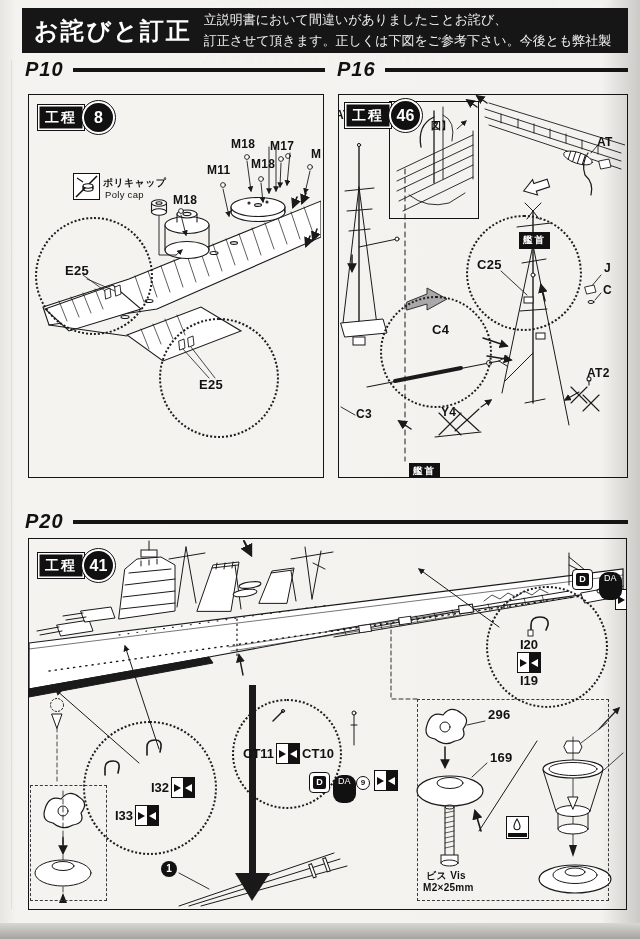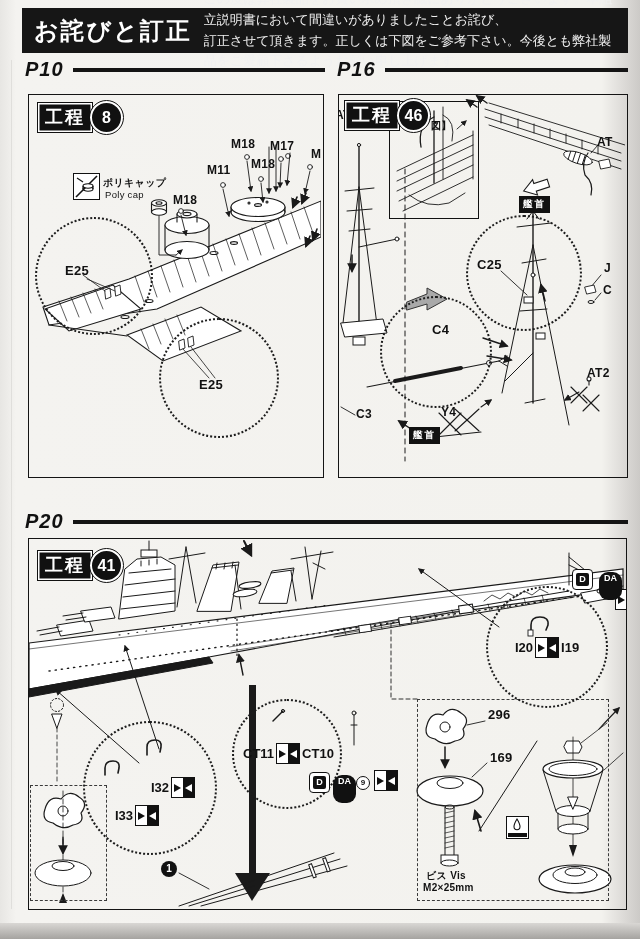--- a/index.html
+++ b/index.html
@@ -23,42 +23,42 @@
   .art{position:absolute;left:0;top:0;}
   
   .lbl{position:absolute;font-size:12px;font-weight:700;letter-spacing:.3px;white-space:nowrap;color:#111;z-index:4;}
   .lbl.big{font-size:13px;}
   .lbl.sm{font-size:9.5px;font-weight:400;}
   .lbl.jp{font-size:10px;font-weight:700;}
   .dotc{position:absolute;border:2.4px dotted #1c1c1c;border-radius:50%;z-index:2;}
   .dashbox{position:absolute;border:1.5px dashed #3a3a3a;z-index:1;}
   
   .step{position:absolute;display:flex;align-items:center;z-index:6;}
-  .step .t{background:#111;color:#fff;font-weight:900;font-size:18px;line-height:1;
+  .step .t{background:#111;color:#fff;font-weight:900;font-size:14px;line-height:1;
     padding:5px 7px 6px;border:1px solid #111;box-shadow:inset 0 0 0 1.5px #fff;letter-spacing:2px;}
   .step .n{width:29px;height:29px;margin-left:-3px;background:#111;border:2px solid #fff;
     outline:1.7px solid #111;border-radius:50%;color:#fff;display:flex;align-items:center;
     justify-content:center;font-weight:900;font-size:16px;z-index:1;}
   .bowb{position:absolute;background:#111;color:#fff;font-size:9.5px;font-weight:700;
-    padding:2px 4px;letter-spacing:2px;z-index:4;}
+    padding:2px 4px;letter-spacing:2px;z-index:4;margin-top:36px;}
   
   .bf{position:relative;display:inline-flex;width:22px;height:19px;border:1.6px solid #111;
     background:#fff;vertical-align:-4px;margin:0 2px;box-sizing:content-box;}
   .bf .l{flex:1;display:flex;align-items:center;background:#fff;}
   .bf .l i{width:0;height:0;border-top:4.6px solid transparent;border-bottom:4.6px solid transparent;
     border-left:7.6px solid #111;margin-left:2px;}
   .bf .r{flex:1;display:flex;align-items:center;justify-content:flex-end;background:#111;}
   .bf .r i{width:0;height:0;border-top:4.6px solid transparent;border-bottom:4.6px solid transparent;
     border-right:7.6px solid #fff;margin-right:2px;}
   .rowlbl{position:absolute;display:flex;align-items:center;font-size:13px;font-weight:700;z-index:4;}
   .dbg{position:absolute;width:19px;height:19px;border:1.6px solid #111;border-radius:4px;
     background:#fff;display:flex;align-items:center;justify-content:center;z-index:4;}
   .dbg i{font-style:normal;width:13px;height:13px;background:#111;color:#fff;font-weight:900;
     font-size:9px;line-height:13px;text-align:center;border-radius:2px;}
-  .dab{position:absolute;background:#111;color:#fff;border-radius:9px;font-weight:700;
+  .dab{position:absolute;background:#111;color:#fff;border-radius:9px;font-weight:400;
     font-size:9px;line-height:13px;height:28px;padding:0 5px;z-index:4;}
   .c9{position:absolute;width:12px;height:12px;border:1.3px solid #111;border-radius:50%;
     font-size:8px;font-weight:700;line-height:12px;text-align:center;background:#fff;z-index:4;}
   .b1{position:absolute;width:16px;height:16px;background:#111;border-radius:50%;color:#fff;
     font-size:10px;font-weight:700;line-height:16px;text-align:center;z-index:4;}
   .glue{position:absolute;width:21px;height:21px;border:1.5px solid #111;background:#fff;z-index:4;}
   .glue .bar{position:absolute;left:1px;right:1px;bottom:1px;height:4px;background:#111;}
   .pcicon{position:absolute;width:25px;height:25px;border:1.6px solid #111;background:#fff;z-index:4;}
 </style>
 </head>
@@ -571,21 +571,21 @@
     <div class="step" style="left:8px;top:10px;">
       <span class="t">工程</span>
       <span class="n">41</span>
     </div>
     <div class="dotc" style="left:457px;top:47px;width:118px;height:118px;"></div>
     <div class="dotc" style="left:203px;top:160px;width:106px;height:106px;"></div>
     <div class="dotc" style="left:54px;top:182px;width:130px;height:130px;"></div>
     <div class="dashbox" style="left:1px;top:246px;width:75px;height:114px;"></div>
     <div class="dashbox" style="left:388px;top:160px;width:190px;height:200px;"></div>
 
-    <div class="rowlbl" style="left:486px;top:98px;">
+    <div class="rowlbl" style="left:486px;top:98px;flex-direction:column;">
       <span>I20</span>
       <span class="bf">
           <span class="l">
             <i></i>
           </span>
           <span class="r">
             <i></i>
           </span>
         </span>
       <span>I19</span>

